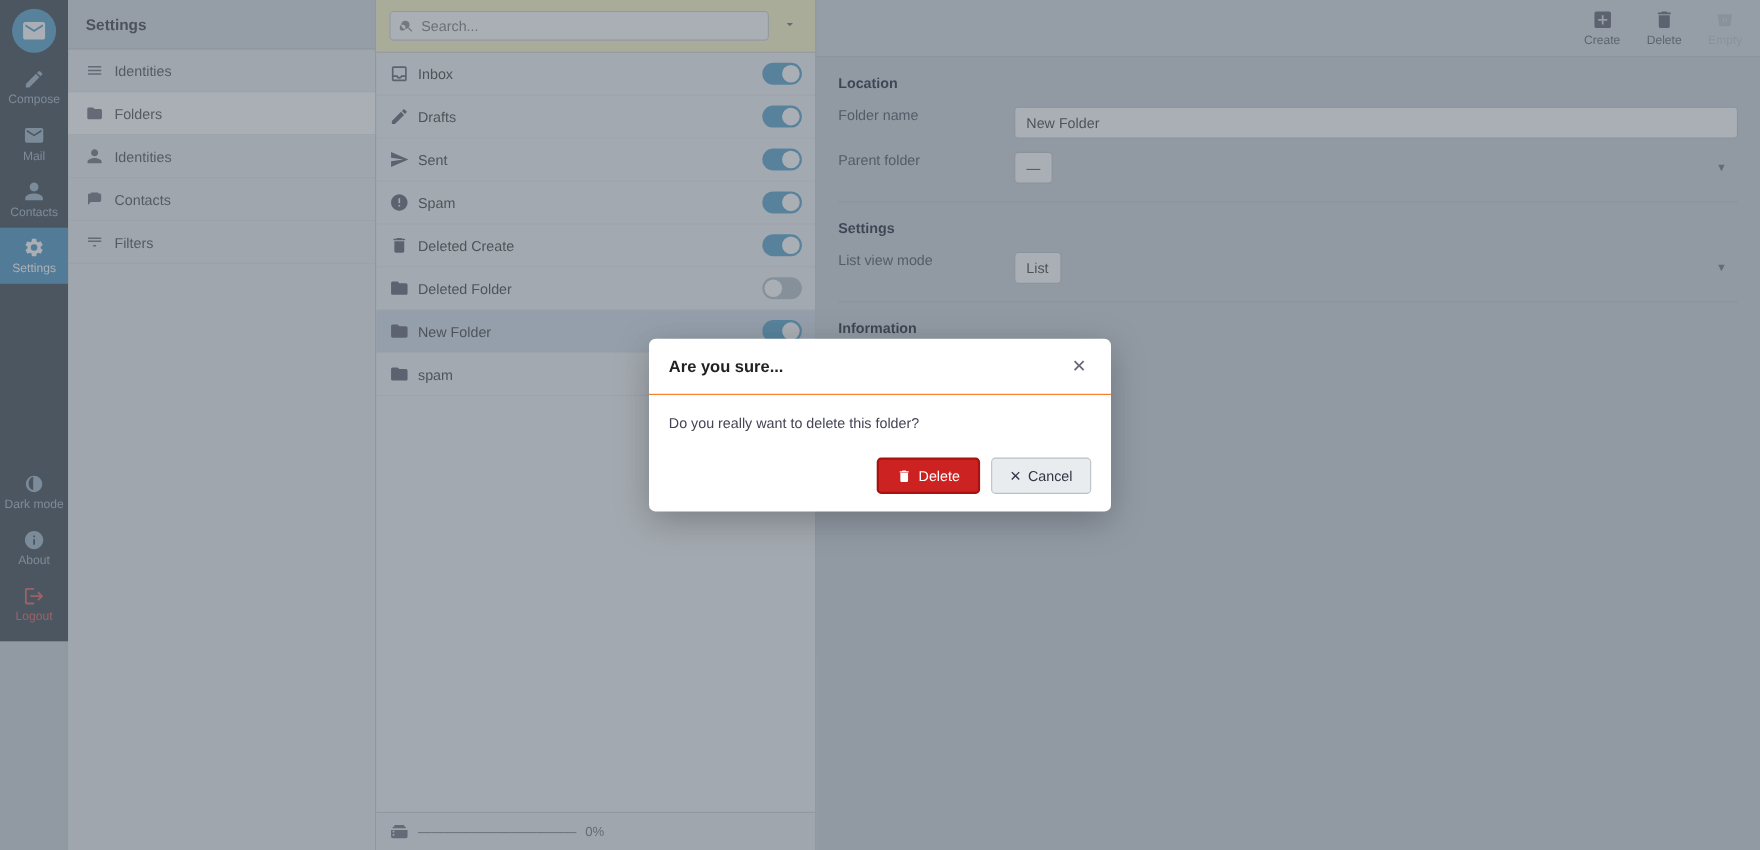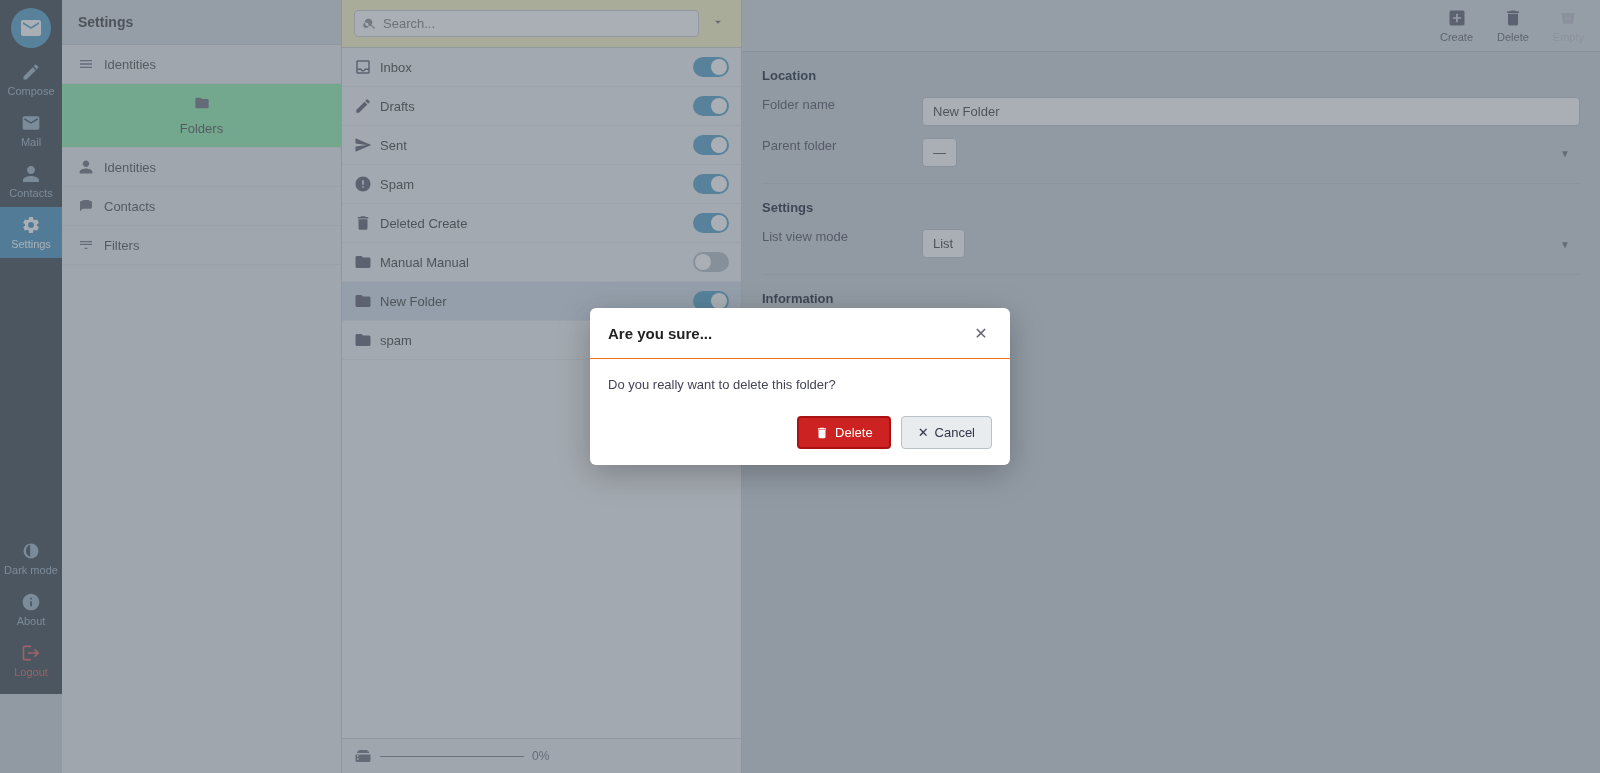--- a/index.html
+++ b/index.html
@@ -6,21 +6,21 @@
     body { font-family: -apple-system, BlinkMacSystemFont, 'Segoe UI', sans-serif; font-size: 13px; background: #c8d0d8; width: 1600px; height: 773px; overflow: hidden; display: flex; }
 
     
     .left-nav {
       width: 62px;
       background: #2d3a45;
       display: flex;
       flex-direction: column;
       align-items: center;
       padding-top: 8px;
-      height: 694px;
+      height: 583px;
       flex-shrink: 0;
     }
     .nav-logo {
       width: 40px; height: 40px;
       background: #4a9cc7;
       border-radius: 50%;
       display: flex; align-items: center; justify-content: center;
       margin-bottom: 6px;
     }
     .nav-logo svg { width: 24px; height: 24px; fill: white; }
@@ -54,21 +54,21 @@
       color: #333;
       border-bottom: 1px solid #c0c8d0;
     }
     .settings-menu-item {
       display: flex; align-items: center; gap: 10px;
       padding: 11px 16px;
       cursor: pointer;
       color: #444;
       border-bottom: 1px solid #dde1e5;
     }
-    .settings-menu-item.active { background: #86efac; flex-direction: column; }
+    .settings-menu-item.active { background: #ffffff; }
     .settings-menu-item svg { width: 16px; height: 16px; fill: #667; flex-shrink: 0; }
 
     
     .folder-panel {
       width: 400px;
       background: #f0f2f4;
       border-right: 1px solid #c0c8d0;
       height: 773px;
       flex-shrink: 0;
       display: flex;
@@ -414,21 +414,21 @@
       <span class="folder-item-name">Deleted Create</span>
       <div class="toggle on">
           <div class="toggle-knob"></div>
         </div>
     </div>
 
     <div class="folder-item">
       <svg class="folder-item-icon" viewBox="0 0 24 24">
         <path d="M10 4H4c-1.1 0-2 .9-2 2v12c0 1.1.9 2 2 2h16c1.1 0 2-.9 2-2V8c0-1.1-.9-2-2-2h-8l-2-2z"></path>
       </svg>
-      <span class="folder-item-name">Manual Manual</span>
+      <span class="folder-item-name">Deleted Folder</span>
       <div class="toggle off">
           <div class="toggle-knob"></div>
         </div>
     </div>
 
     <div class="folder-item active">
       <svg class="folder-item-icon" viewBox="0 0 24 24">
         <path d="M10 4H4c-1.1 0-2 .9-2 2v12c0 1.1.9 2 2 2h16c1.1 0 2-.9 2-2V8c0-1.1-.9-2-2-2h-8l-2-2z"></path>
       </svg>
       <span class="folder-item-name">New Folder</span>

